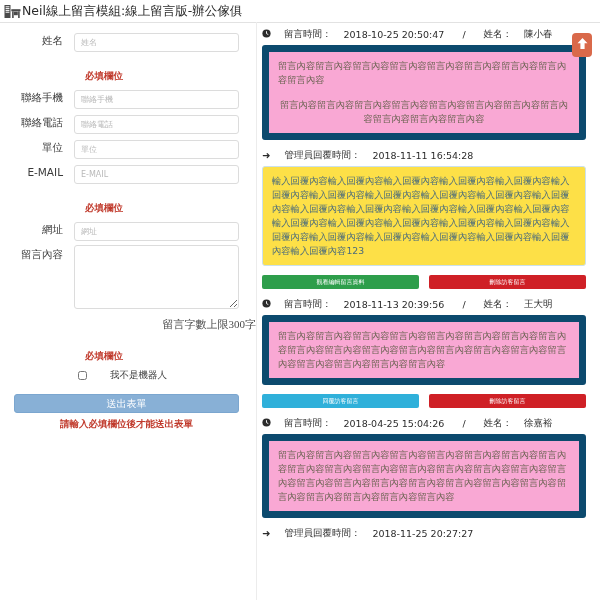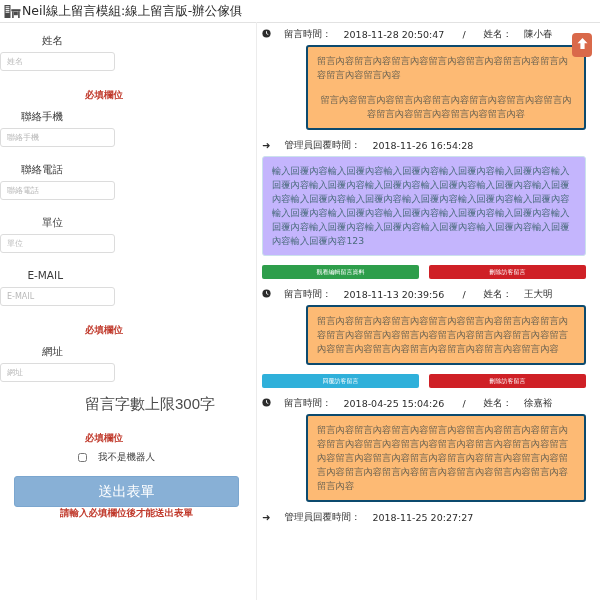--- a/index.html
+++ b/index.html
@@ -28,21 +28,21 @@
   
   .cols { display: flex; width: 600px; }
   .col-left { width: 256px; flex: none; padding-top: 8px; }
   .col-right { width: 344px; flex: none; padding-top: 5px; }
   .divider-v {
     position: absolute; left: 256px; top: 22px; width: 1px; height: 578px;
     background: #ececec;
   }
 
   
-  .form-row { display: flex; align-items: flex-start; margin-bottom: 13px; flex-direction: column; }
+  .form-row { display: flex; align-items: flex-start; margin-bottom: 4px; }
   .form-label {
     width: 74px; flex: none; text-align: right; padding-right: 11px;
     font-size: 10.5px; color: #3a3a3a; line-height: 19px;
     font-family: "DejaVu Sans", sans-serif;
   }
   .form-field { flex: 1; padding-right: 17px; }
   .form-field input[type="text"] {
     width: 100%; height: 19px;
     border: 1px solid #dcdcdc; border-radius: 3px;
     background: #fff; padding: 0 6px;
@@ -58,62 +58,63 @@
     font-size: 8px; color: #333; resize: vertical;
     font-family: "DejaVu Sans", sans-serif;
     outline: none;
   }
   .required-msg {
     font-size: 9.5px; color: #c0392b; font-weight: bold;
     margin: 18px 0 5px 85px;
     font-family: "DejaVu Sans", sans-serif;
   }
   .hint-text {
-    font-size: 15px; color: #4a4a4a;
+    font-size: 11px; color: #4a4a4a;
     margin: 3px 0 0 85px;
-    font-family: Liberation Sans, sans-serif;
+    font-family: Liberation Serif, serif;
+    text-align: right;
   }
   .robot-row {
-    display: flex; align-items: center; gap: 11px;
+    display: flex; align-items: center; gap: 23px;
     margin: 6px 0 0 78px;
   }
   .robot-row input[type="checkbox"] {
     width: 9px; height: 9px; margin: 0; vertical-align: middle;
   }
   .robot-label { font-size: 9.5px; color: #3a3a3a; font-family: "DejaVu Sans", sans-serif; }
   .submit-wrap { padding: 0 17px 0 14px; margin-top: 12px; }
   .submit-btn {
-    display: block; width: 100%; height: 31px;
+    display: block; width: 100%; height: 19px;
     background: #88b0d6; border: 1px solid #7ba6cf; border-radius: 3px;
-    color: #ffffff; font-size: 14px; cursor: pointer;
+    color: #ffffff; font-size: 10px; cursor: pointer;
     font-family: "DejaVu Sans", sans-serif;
   }
   .submit-note {
     text-align: center; font-size: 9.5px; color: #c0392b; font-weight: bold;
-    font-family: "DejaVu Sans", sans-serif;
+    margin-top: 5px; font-family: "DejaVu Sans", sans-serif;
   }
 
   
   .msg-block { padding: 0 14px 0 6px; margin-bottom: 9px; }
   .msg-meta {
     font-size: 9.5px; color: #2b2b2b; margin-bottom: 4px;
     display: flex; align-items: center; gap: 12px; white-space: nowrap;
     font-family: "DejaVu Sans", sans-serif;
   }
   .clock-icon { display: inline-block; margin-right: 1px; line-height: 1; }
   .arrow-icon { display: inline-block; margin-right: 2px; line-height: 1; font-size: 10px; }
   .meta-sep { padding: 0 6px; color: #2b2b2b; }
   .msg-body {
     border-radius: 3px; padding: 7px 9px;
     font-size: 9.3px; line-height: 14px; color: #5d5548;
     font-family: "DejaVu Sans", sans-serif;
     word-break: break-all;
   }
-  .msg-body.guest { background: #fdba74; border: 2px solid #0c4a6e; color: #6b6352; margin-left: 44px; }
-  .msg-body.admin { background: #c4b5fd; border: 1px solid #cbe1ec; color: #4a6b7c; }
+  .msg-body.guest { background: #f9a8d4; border: 7px solid #0c4a6e; color: #6b6352; }
+  .msg-body.admin { background: #fde047; border: 1px solid #cbe1ec; color: #4a6b7c; }
   .msg-body p { margin: 0; }
   .msg-body p + p { margin-top: 11px; text-align: center; }
 
   .btn-row { display: flex; gap: 10px; margin-top: 9px; }
   .act-btn {
     flex: 1; height: 14px; border: none; border-radius: 2px;
     color: #fff; font-size: 6px; cursor: pointer; line-height: 14px;
     text-align: center; font-family: "DejaVu Sans", sans-serif;
     padding: 0;
   }
@@ -178,20 +179,26 @@
             <div class="form-label">E-MAIL</div>
             <div class="form-field"><input type="text" placeholder="E-MAIL" style=""></div>
           </div>
           <div class="required-msg">必填欄位</div>
           <div class="form-row">
             <div class="form-label">網址</div>
             <div class="form-field"><input type="text" placeholder="網址" style=""></div>
           </div>
         </div>
 
+      <div class="form-row">
+        <div class="form-label">留言內容</div>
+        <div class="form-field">
+          <textarea style=""></textarea>
+        </div>
+      </div>
       <div class="hint-text">留言字數上限300字</div>
       <div class="required-msg">必填欄位</div>
 
       <div class="robot-row">
         <input type="checkbox" style="">
         <span class="robot-label">我不是機器人</span>
       </div>
 
       <div class="submit-wrap">
         <button class="submit-btn">送出表單</button>
@@ -200,33 +207,33 @@
     </div>
 
     <div class="col-right" id="message-list">
         <div class="msg-block">
           <div class="msg-meta">
             <span class="clock-icon"><svg width="9" height="9" viewBox="0 0 9 9">
                 <circle cx="4.5" cy="4.5" r="4.1" fill="#2b2b2b"></circle>
                 <path d="M4.5 2.2 L4.5 4.6 L6.3 5.6" stroke="#ffffff" stroke-width="0.9" fill="none"></path>
               </svg></span>
             <span>留言時間：</span>
-            <span>2018-11-28 20:50:47</span>
+            <span>2018-10-25 20:50:47</span>
             <span class="meta-sep">/</span>
             <span>姓名：</span>
             <span>陳小春</span>
           </div>
           <div class="msg-body guest">
             <p>留言內容留言內容留言內容留言內容留言內容留言內容留言內容留言內容留言內容</p>
             <p>留言內容留言內容留言內容留言內容留言內容留言內容留言內容留言內容留言內容留言內容留言內容</p>
           </div>
           <div class="msg-meta" style="margin-top:9px">
             <span class="arrow-icon">➜</span>
             <span>管理員回覆時間：</span>
-            <span>2018-11-26 16:54:28</span>
+            <span>2018-11-11 16:54:28</span>
           </div>
           <div class="msg-body admin">
             <p>輸入回覆內容輸入回覆內容輸入回覆內容輸入回覆內容輸入回覆內容輸入回覆內容輸入回覆內容輸入回覆內容輸入回覆內容輸入回覆內容輸入回覆內容輸入回覆內容輸入回覆內容輸入回覆內容輸入回覆內容輸入回覆內容輸入回覆內容輸入回覆內容輸入回覆內容輸入回覆內容輸入回覆內容輸入回覆內容輸入回覆內容輸入回覆內容輸入回覆內容輸入回覆內容輸入回覆內容輸入回覆內容123</p>
           </div>
           <div class="btn-row">
             <button class="act-btn green">觀看編輯留言資料</button>
             <button class="act-btn red">刪除訪客留言</button>
           </div>
         </div>
         <div class="msg-block">

